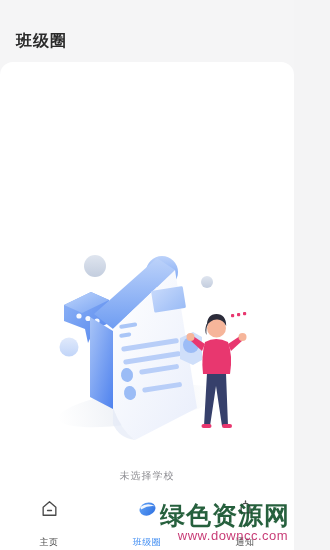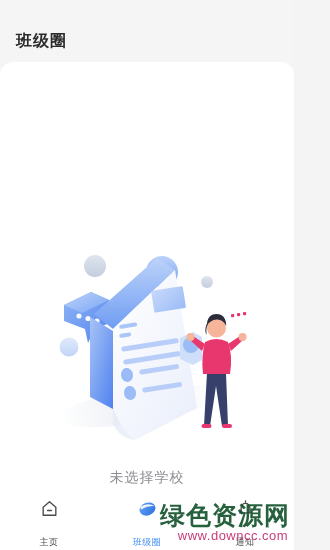--- a/index.html
+++ b/index.html
@@ -54,21 +54,21 @@
     align-items:center;
   }
   .illustration {
     position:relative;
     width:200px;
     height:215px;
   }
   .illustration svg { display:block; width:200px; height:215px; }
   .empty-text {
     margin-top:6px;
-    font-size:14px;
+    font-size:10px;
     color:#8d8d92;
     letter-spacing:1px;
   }
 
   
   .tabbar {
     flex:0 0 55px;
     background:#ffffff;
     display:flex;
     align-items:center;

